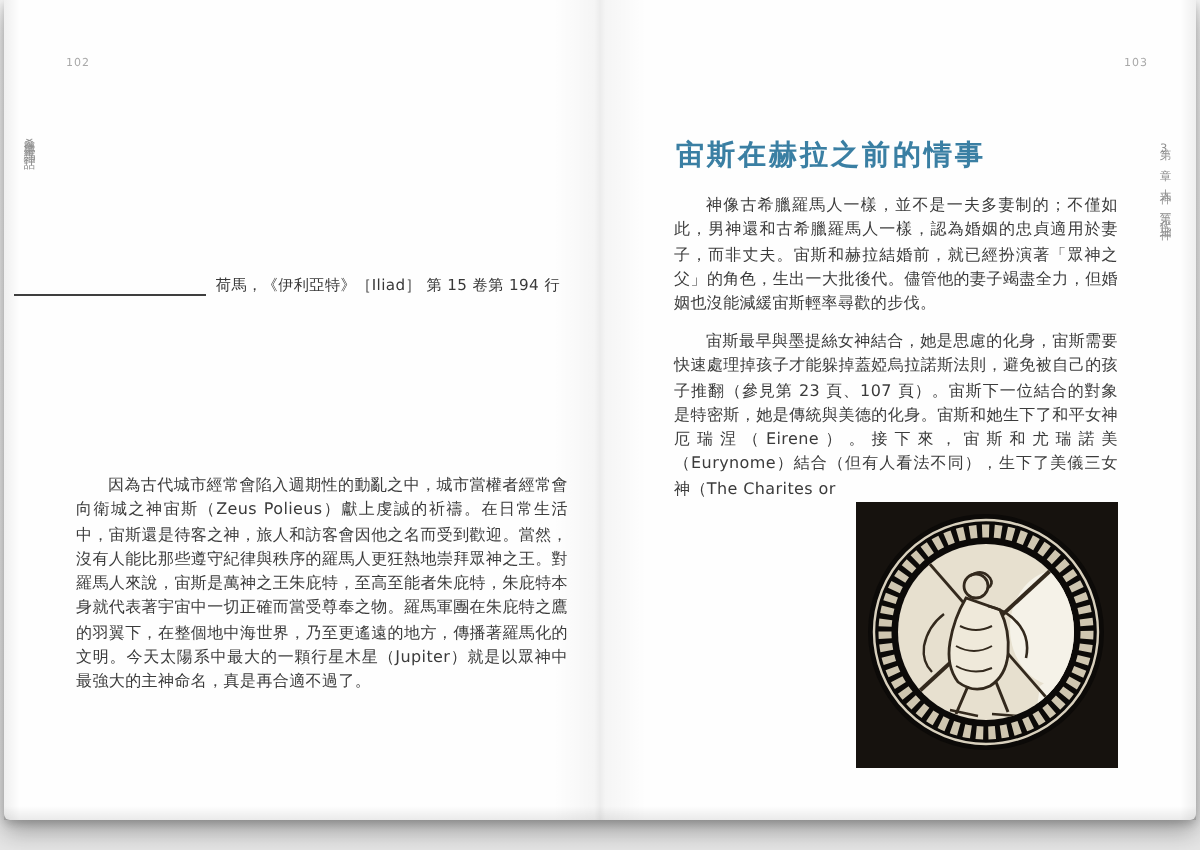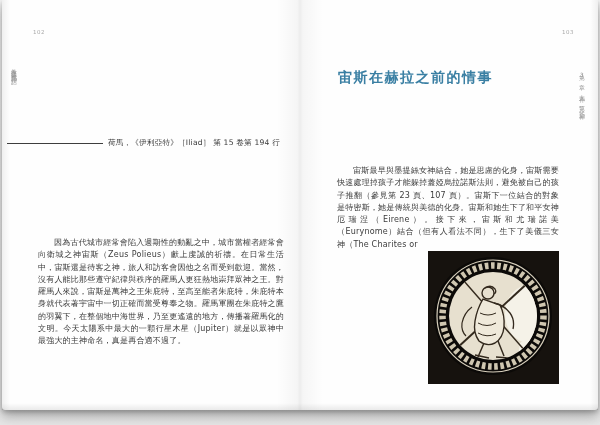--- a/index.html
+++ b/index.html
@@ -34,21 +34,21 @@
   .pagenum{font-size:5.5px;color:#a9a9a9;letter-spacing:.5px;}
   .margin-vert{
     writing-mode:vertical-rl;text-orientation:upright;
     font-size:5.8px;color:#8f8f8f;letter-spacing:2px;line-height:1;
   }
   .epigraph{
     width:232px;font-size:7.6px;line-height:12.1px;color:#4a4a4a;
     white-space:pre-line;letter-spacing:.3px;
   }
   .attr-row{
-    width:240px;display:flex;align-items:center;justify-content:flex-end;
+    width:240px;display:flex;align-items:flex-end;justify-content:flex-end;
   }
   .attr-rule{width:96px;height:1px;background:#3e3e3e;margin-right:5px;flex:none;}
   .attr-text{font-size:7.6px;color:#383838;letter-spacing:.2px;white-space:nowrap;}
   .body-para{
     font-size:8px;line-height:12.3px;color:#3b3b3b;
     text-align:justify;text-justify:inter-character;
     overflow-wrap:anywhere;letter-spacing:.2px;
     text-indent:2em;
   }
   .lp{width:246px;}
@@ -84,20 +84,21 @@
 
 
     <div class="abs body-para lp" style="left:36px;top:237px;">因為古代城市經常會陷入週期性的動亂之中，城市當權者經常會向衛城之神宙斯（Zeus Polieus）獻上虔誠的祈禱。在日常生活中，宙斯還是待客之神，旅人和訪客會因他之名而受到歡迎。當然，沒有人能比那些遵守紀律與秩序的羅馬人更狂熱地崇拜眾神之王。對羅馬人來說，宙斯是萬神之王朱庇特，至高至能者朱庇特，朱庇特本身就代表著宇宙中一切正確而當受尊奉之物。羅馬軍團在朱庇特之鷹的羽翼下，在整個地中海世界，乃至更遙遠的地方，傳播著羅馬化的文明。今天太陽系中最大的一顆行星木星（Jupiter）就是以眾神中最強大的主神命名，真是再合適不過了。</div>
 
     <div class="abs pagenum" style="left:560px;top:29px;">103</div>
 
     <div class="abs margin-vert" style="left:576px;top:70px;">第3章　大神：第一代主神</div>
 
     <div class="abs section-heading" style="left:336px;top:69px;">宙斯在赫拉之前的情事</div>
 
+    <div class="abs body-para rp" style="left:335px;top:97px;">神像古希臘羅馬人一樣，並不是一夫多妻制的；不僅如此，男神還和古希臘羅馬人一樣，認為婚姻的忠貞適用於妻子，而非丈夫。宙斯和赫拉結婚前，就已經扮演著「眾神之父」的角色，生出一大批後代。儘管他的妻子竭盡全力，但婚姻也沒能減緩宙斯輕率尋歡的步伐。</div>
 
     <div class="abs body-para rp" style="left:335px;top:165px;">宙斯最早與墨提絲女神結合，她是思慮的化身，宙斯需要快速處理掉孩子才能躲掉蓋婭烏拉諾斯法則，避免被自己的孩子推翻（參見第 23 頁、107 頁）。宙斯下一位結合的對象是特密斯，她是傳統與美德的化身。宙斯和她生下了和平女神厄瑞涅（Eirene）。接下來，宙斯和尤瑞諾美（Eurynome）結合（但有人看法不同），生下了美儀三女神（The Charites or</div>
 
     <div class="abs" style="left:426px;top:251px;width:131px;height:133px;">
       <svg class="kylix" width="131" height="133" viewBox="0 0 131 133" xmlns="http://www.w3.org/2000/svg">
         <rect x="0" y="0" width="131" height="133" fill="#16120e"></rect>
         <circle cx="65" cy="65" r="59" fill="#0c0a08"></circle>
         <circle cx="65" cy="65" r="56" fill="none" stroke="#d8d0bd" stroke-width="1.2"></circle>
         <circle cx="65" cy="65" r="50.5" fill="none" stroke="#cfc6b0" stroke-width="6.5" stroke-dasharray="3.6 2.6"></circle>
         <circle cx="65" cy="65" r="44" fill="#e7e0cf"></circle>

